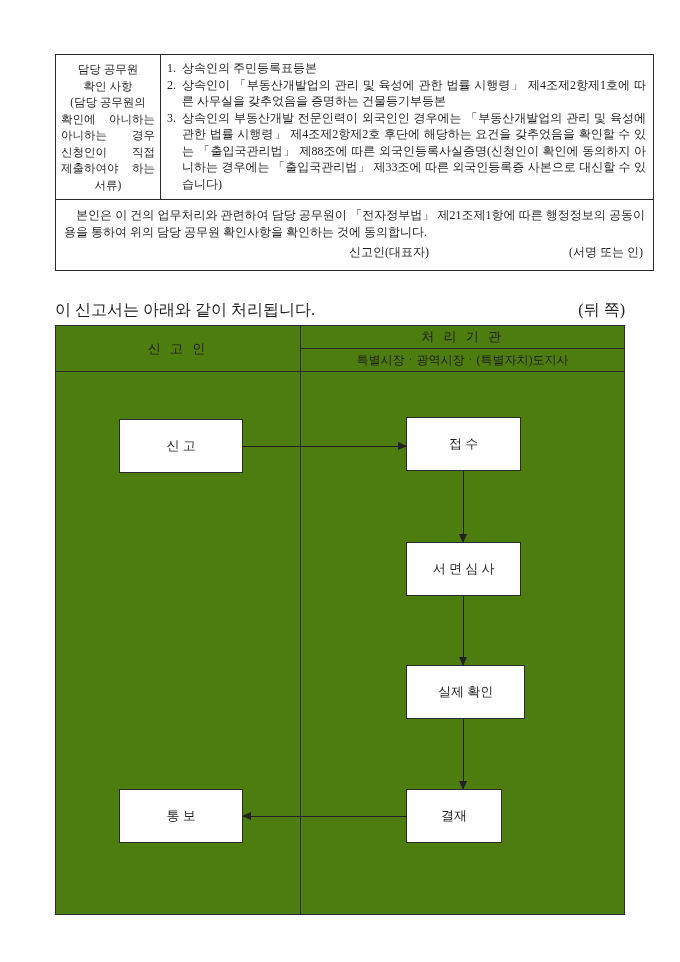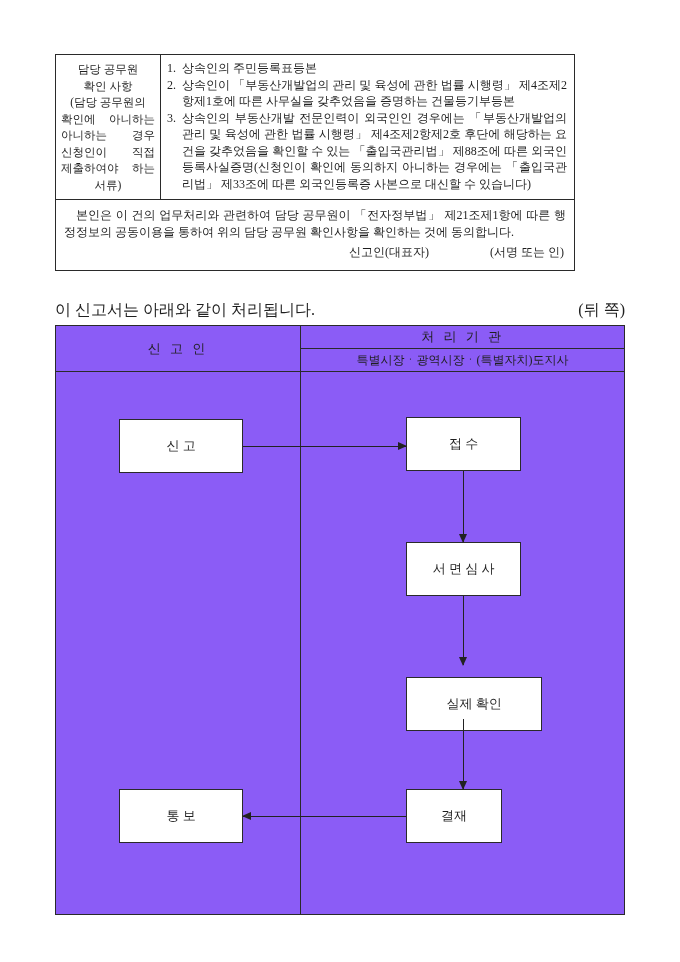--- a/index.html
+++ b/index.html
@@ -7,21 +7,21 @@
   body {
     width:680px; height:962px;
     font-family:"Liberation Serif","DejaVu Serif",serif;
     color:#1f1f1f;
     position:relative;
   }
   .page { position:relative; width:680px; height:962px; background:#fff; overflow:hidden; }
 
   
   .top-table {
-    position:absolute; left:55px; top:54px; width:520px;
+    position:absolute; left:55px; top:54px; width:599px;
     border:1px solid #2a2a2a; background:#fff;
   }
   .tt-main { display:flex; border-bottom:1px solid #2a2a2a; }
   .tt-left {
     width:105px; flex:none; border-right:1px solid #2a2a2a;
     padding:6px 5px; font-size:11.5px; line-height:16.5px;
   }
   .tt-left .ln { text-align:center; white-space:nowrap; }
   .tt-left .ln.center { text-align:center; }
   .tt-left .ln.just { text-align:justify; text-align-last:justify; }
@@ -38,21 +38,21 @@
 
   
   .note-row {
     position:absolute; left:55px; top:300px; width:570px;
     display:flex; justify-content:space-between; font-size:16px;
   }
 
   
   .flow-table {
     position:absolute; left:55px; top:325px; width:570px; height:590px;
-    border:1px solid #2a2a2a; background:#8b5cf6;
+    border:1px solid #2a2a2a; background:#4d7c0f;
   }
   .flow-header { display:flex; height:46px; border-bottom:1px solid #2a2a2a; }
   .fh-left {
     width:245px; flex:none; border-right:1px solid #2a2a2a;
     display:flex; align-items:center; justify-content:center;
     font-size:13px; letter-spacing:3px;
   }
   .fh-right { flex:1; display:flex; flex-direction:column; }
   .fh-right-top {
     flex:1; border-bottom:1px solid #2a2a2a;
@@ -67,21 +67,21 @@
   .body-divider { position:absolute; left:244px; top:0; width:1px; height:100%; background:#2a2a2a; }
 
   .fbox {
     position:absolute; border:1px solid #2a2a2a; background:#fff;
     display:flex; align-items:center; justify-content:center;
     font-size:13px;
   }
   .fbox.declare  { left:63px;  top:47px;  width:124px; height:54px; }
   .fbox.receive  { left:350px; top:45px;  width:115px; height:54px; }
   .fbox.review   { left:350px; top:170px; width:115px; height:54px; }
-  .fbox.check    { left:350px; top:293px; width:136px; height:54px;margin-top:12px; }
+  .fbox.check    { left:350px; top:293px; width:119px; height:54px; }
   .fbox.approval { left:350px; top:417px; width:96px; height:54px; }
   .fbox.notify   { left:63px;  top:417px; width:124px; height:54px; }
 
   .arr { position:absolute; background:#222; }
   .arr-h { height:1px; }
   .arr-v { width:1px; }
   .arr-h.to-right::after {
     content:""; position:absolute; right:-1px; top:-4px;
     border-left:9px solid #222; border-top:4px solid transparent; border-bottom:4px solid transparent;
   }

